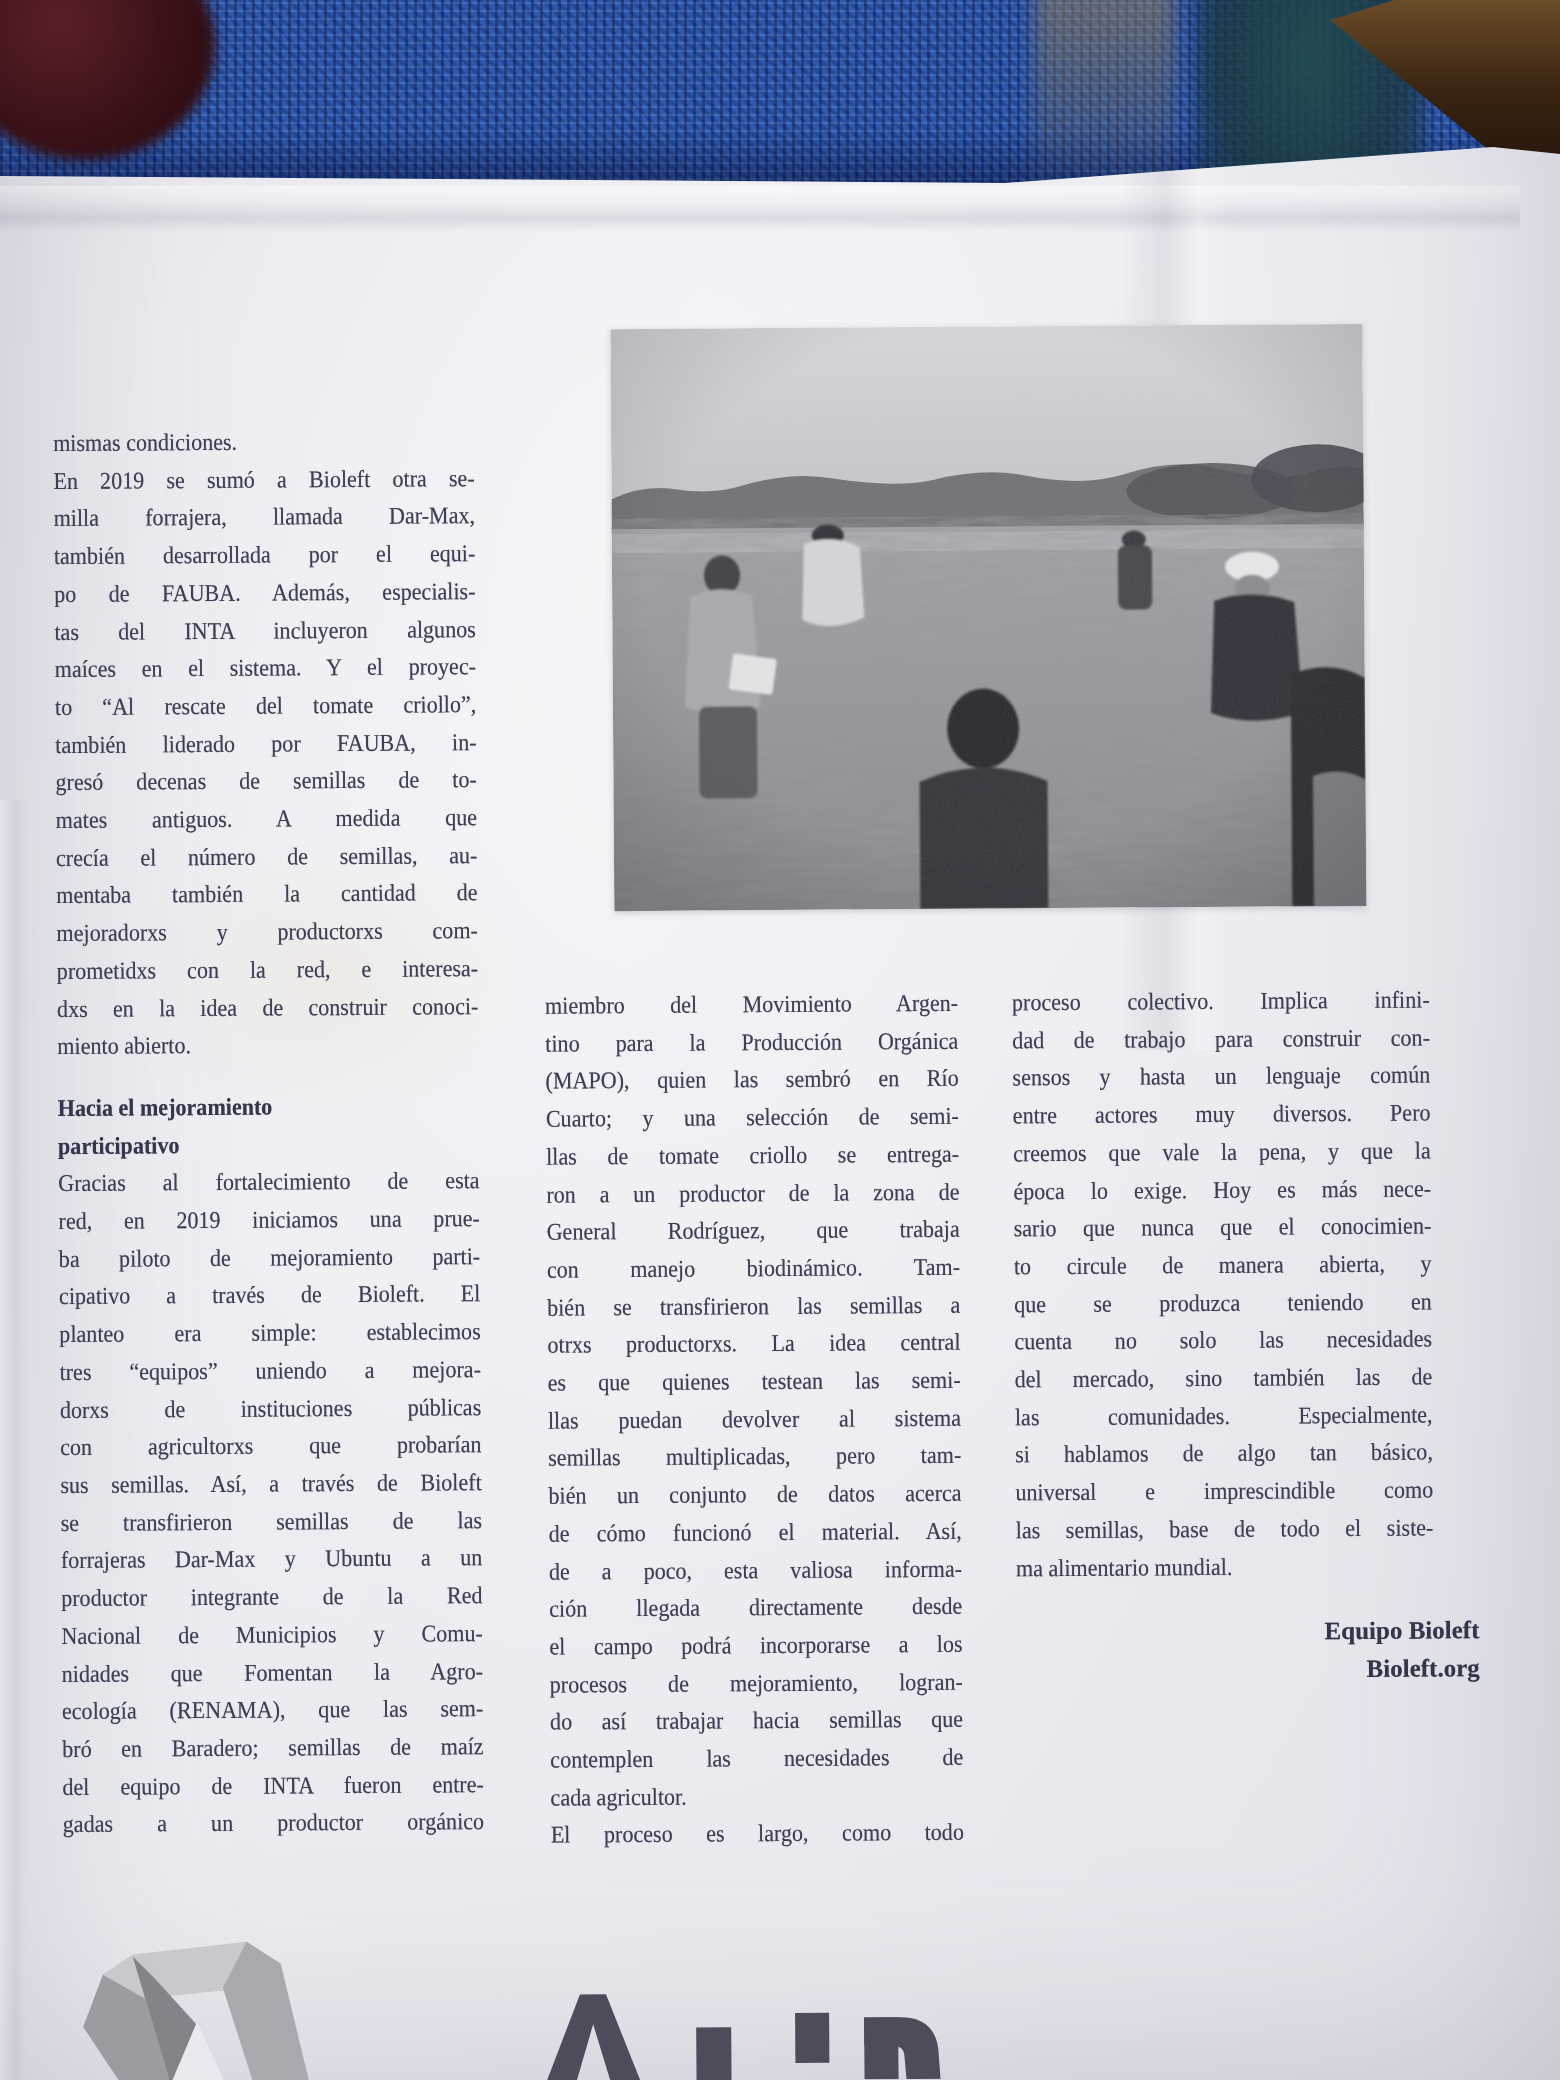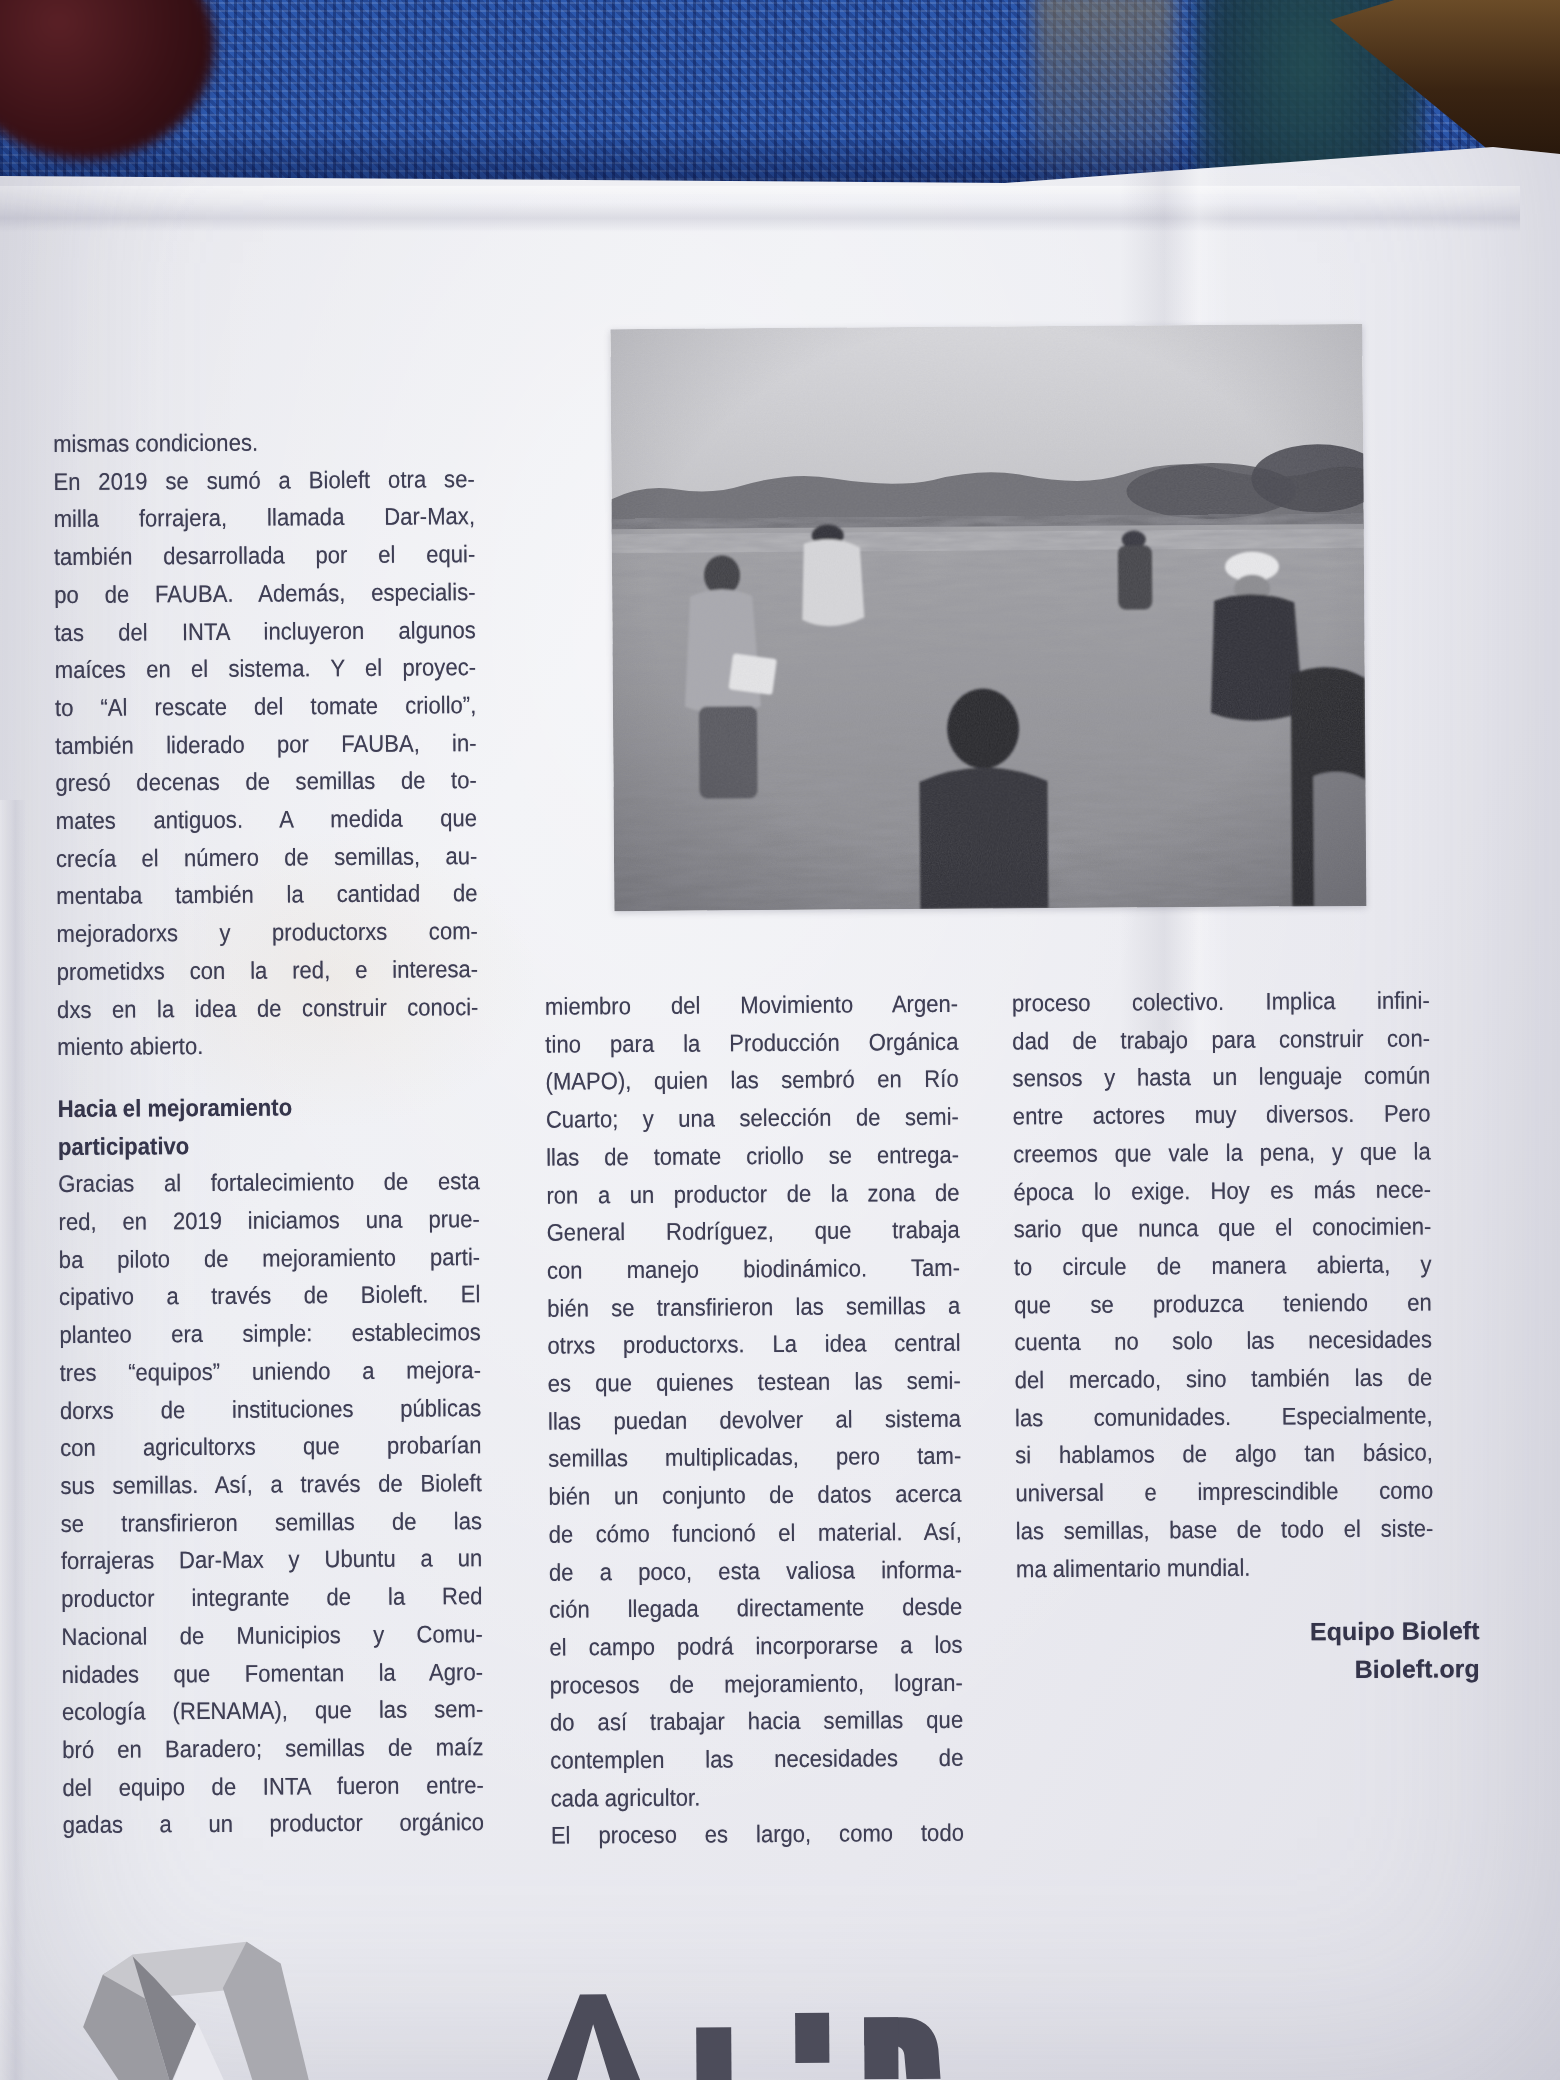--- a/index.html
+++ b/index.html
@@ -1,17 +1,17 @@
 <!DOCTYPE html>
 <html><head>
 <meta charset="utf-8">
 <style>
   html,body{margin:0;padding:0;background:#14162a;}
   #stage{position:relative;width:1560px;height:2080px;overflow:hidden;
-         font-family:Liberation Sans, sans-serif;background:#2a56aa;}
+         font-family:Liberation Serif, serif;background:#2a56aa;}
 
   
   .fabric{position:absolute;left:0;top:0;width:1560px;height:300px;
     background-color:#2c58ad;
     background-image:
       repeating-linear-gradient(90deg, rgba(8,20,70,.38) 0 3px, rgba(0,0,0,0) 3px 9px),
       repeating-linear-gradient(0deg, rgba(235,242,255,.14) 0 2px, rgba(0,0,0,0) 2px 8px),
       repeating-linear-gradient(45deg, rgba(0,0,45,.18) 0 4px, rgba(0,0,0,0) 4px 9px);}
   .fabric-shade{position:absolute;left:0;top:130px;width:1560px;height:80px;
     background:linear-gradient(180deg, rgba(0,0,30,0) 0%, rgba(0,0,30,.45) 85%);}

